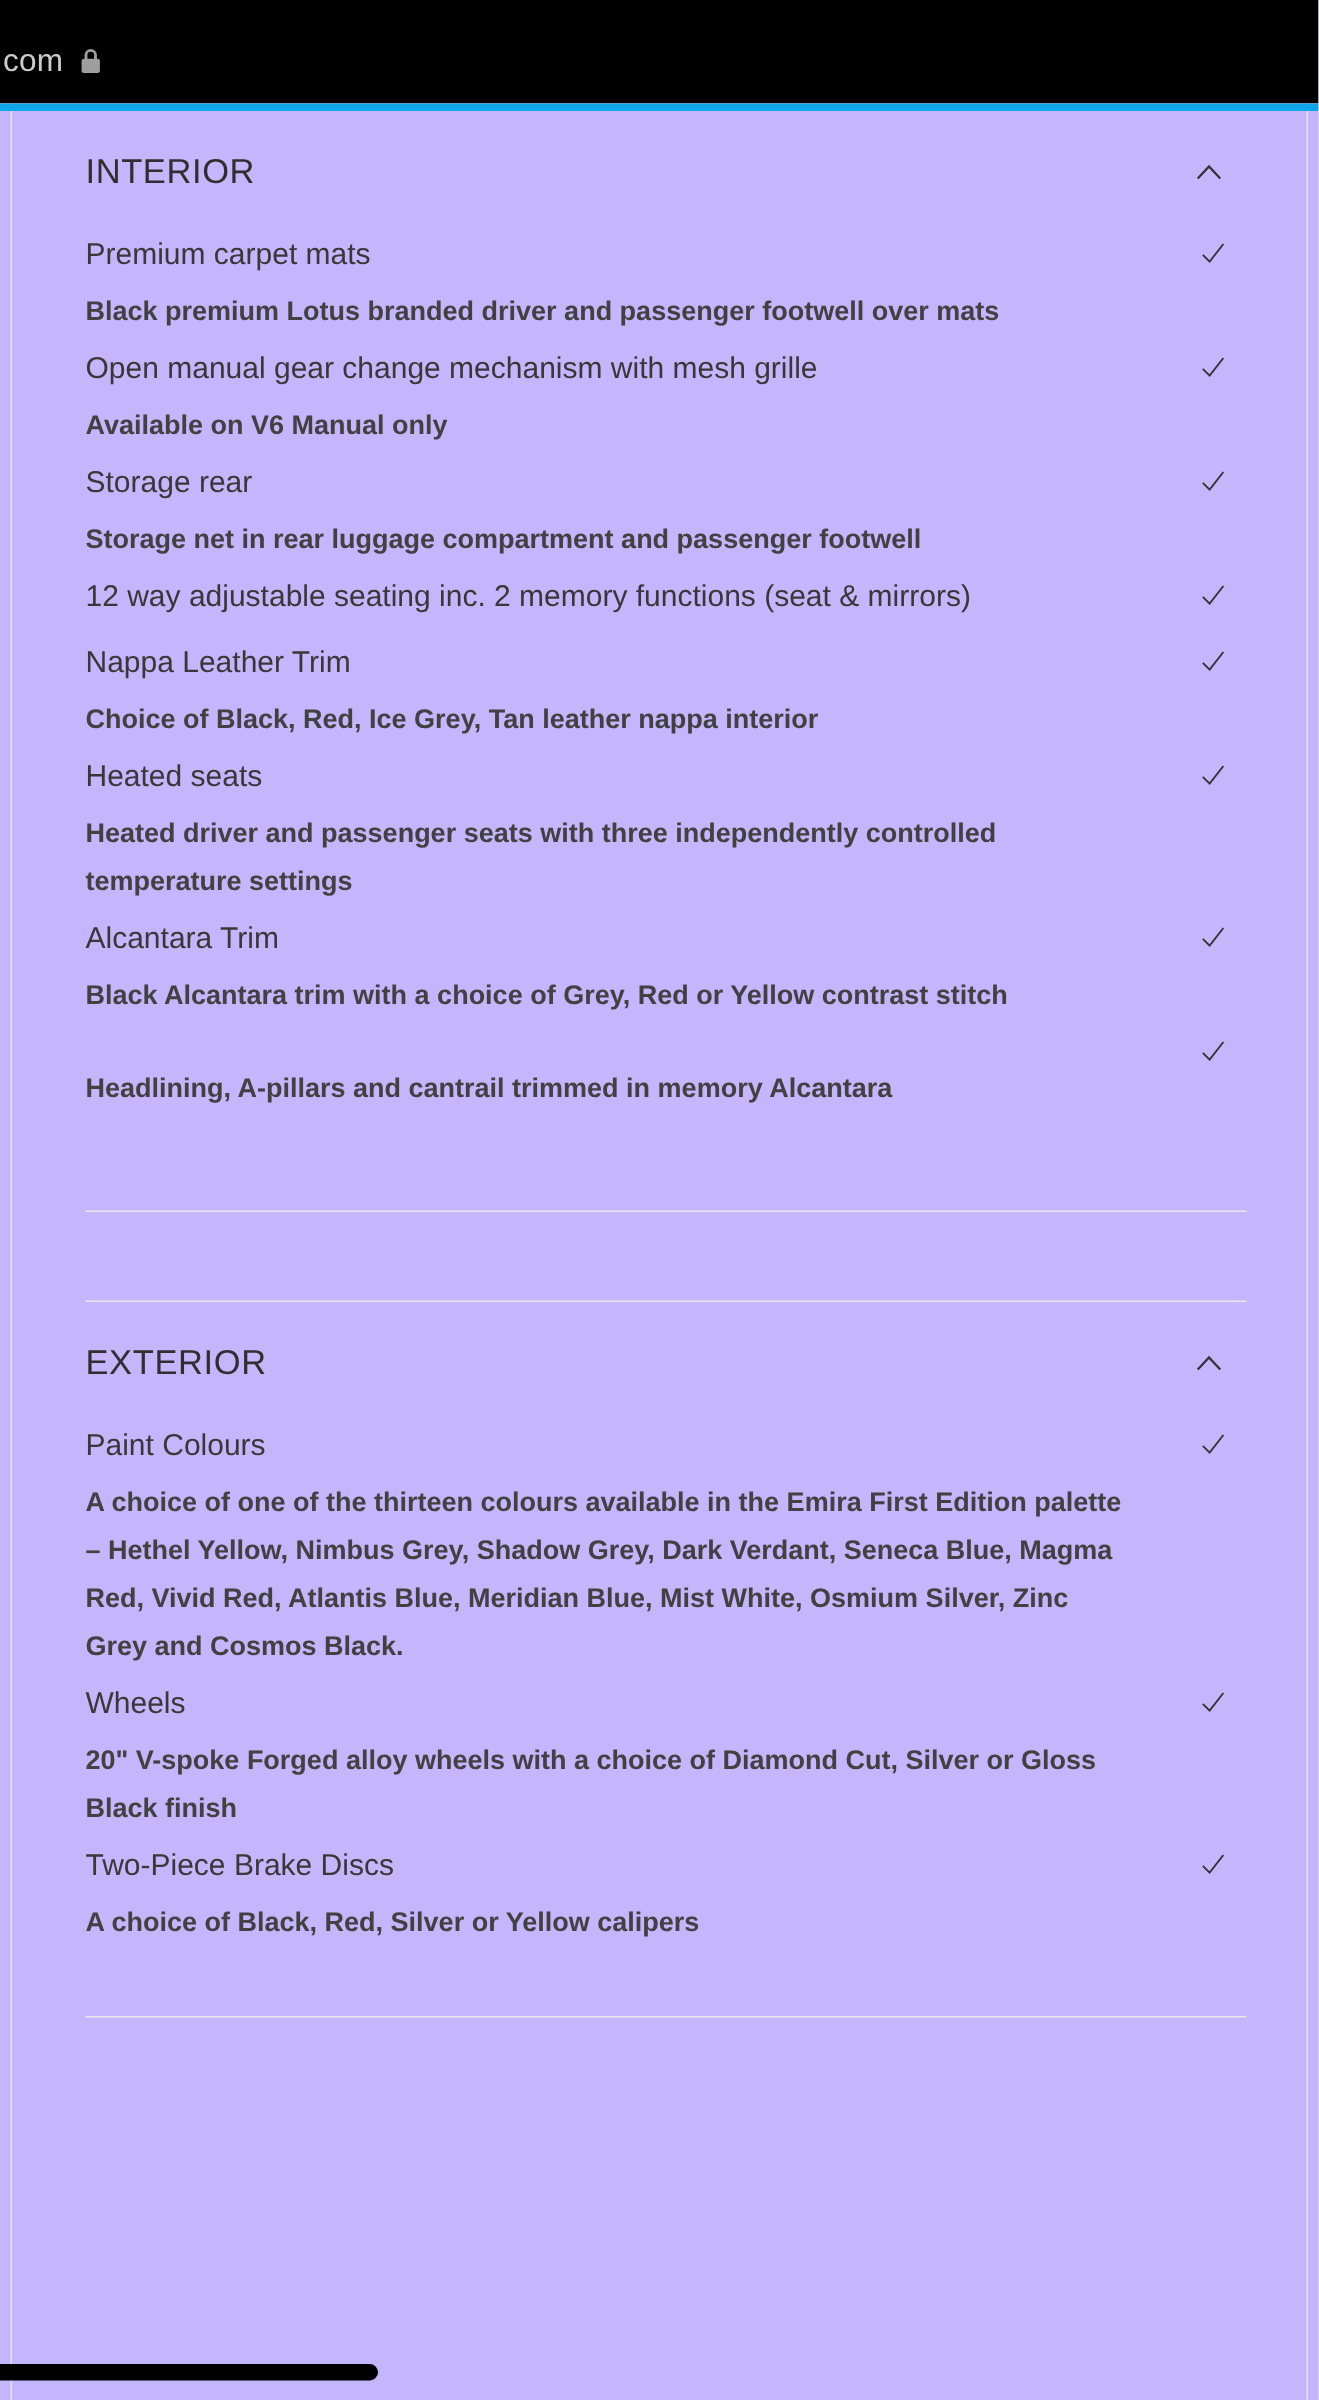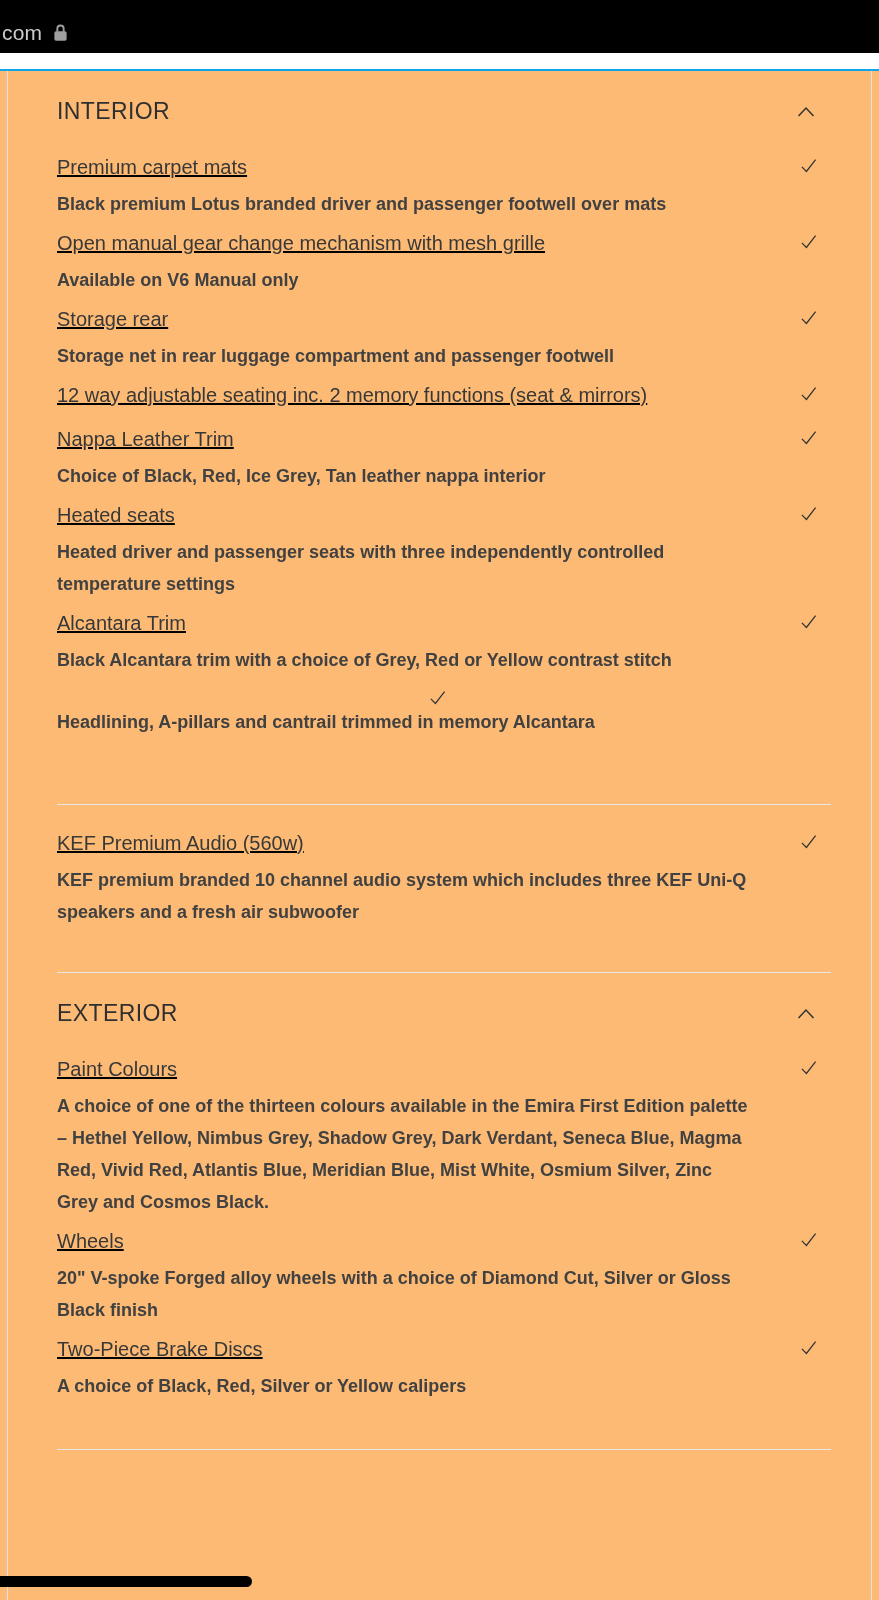--- a/index.html
+++ b/index.html
@@ -18,42 +18,42 @@
   html,body{margin:0;padding:0;}
   body{
     width:879px;height:1600px;
     background:#ffffff;
     font-family:"Liberation Sans", sans-serif;
     overflow:hidden;
     position:relative;
   }
   
   .address-bar{
-    height:53px;
+    height:69px;
     background:var(--bar-bg);
     display:flex;
     align-items:center;
     padding:12px 10px 0 2px;
   }
   .address-bar .url{
     color:var(--bar-text);
     font-size:21px;
     letter-spacing:0.2px;
   }
   .address-bar .lock{
     margin-left:11px;
     display:inline-flex;
     align-items:center;
   }
   
   .page{
     position:absolute;
     top:69px;left:0;right:0;bottom:0;
-    border-top:2px solid #0ea5e9;
-    background:#fdba74;
+    border-top:5px solid #0ea5e9;
+    background:#c4b5fd;
   }
   .card{
     margin:0 7px;
     height:100%;
     border-left:1px solid var(--card-border-color);
     border-right:1px solid var(--card-border-color);
     padding:0 53px 0 49px;
   }
   .section{padding-top:25px;}
   .section-header{
@@ -67,23 +67,22 @@
     font-size:23px;
     font-weight:400;
     line-height:30px;
     color:var(--header-color);
     letter-spacing:0.4px;
   }
   .chev{display:inline-flex;padding:2px;cursor:pointer;}
   .feature{margin-bottom:10px;}
   .feature-head{
     display:flex;
-    justify-content:center;
+    justify-content:flex-end;
     align-items:flex-start;
-    text-decoration:underline;
   }
   .feature-head h3{
     margin:0 0 8px 0;
     font-size:20px;
     font-weight:400;
     line-height:26px;
     color:var(--title-color);
     flex:1;
     padding-right:30px;
   }
@@ -232,31 +231,20 @@
           </span>
         </div>
         <p>Headlining, A-pillars and cantrail trimmed in memory Alcantara</p>
       </div>
     </section>
 
     <hr class="divider">
 
     <section class="section sec-pad-infotainment">
 
-      <div class="feature">
-        <div class="feature-head">
-          <h3>KEF Premium Audio (560w)</h3>
-          <span class="check">
-            <svg width="19" height="17" viewBox="0 0 20 18">
-                <path d="M3 10.5 L7.8 15.3 L17.5 2.8" fill="none" stroke="#333" stroke-width="1.3"></path>
-              </svg>
-          </span>
-        </div>
-        <p>KEF premium branded 10 channel audio system which includes three KEF Uni-Q speakers and a fresh air subwoofer</p>
-      </div>
     </section>
 
     <hr class="divider">
 
     <section class="section sec-pad-exterior">
       <div class="section-header">
         <h2>EXTERIOR</h2>
         <span class="chev">
           <svg width="20" height="13" viewBox="0 0 20 13">
               <path d="M2.5 11 L10 3 L17.5 11" fill="none" stroke="#333" stroke-width="1.5"></path>

